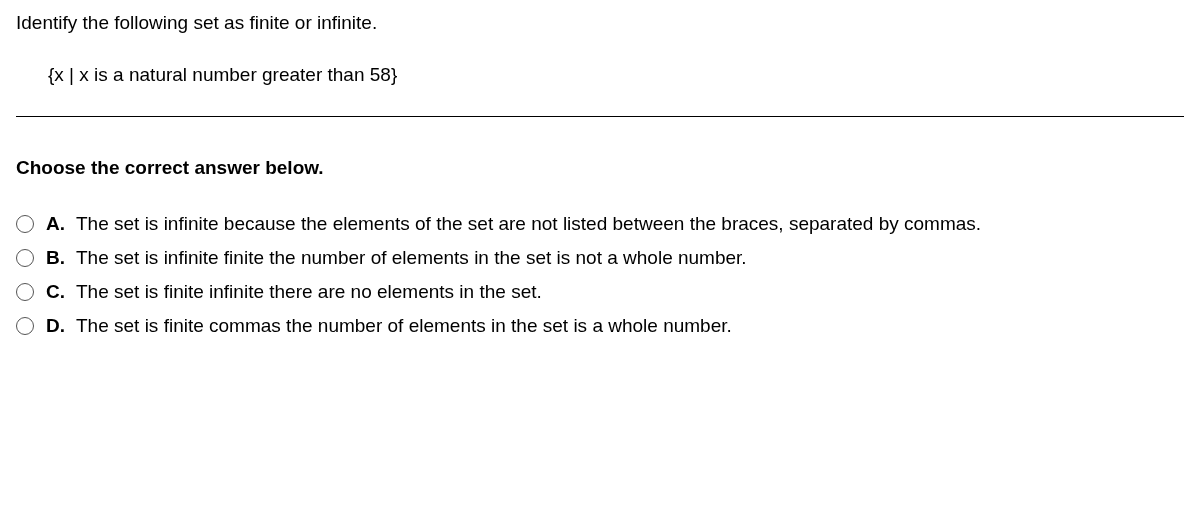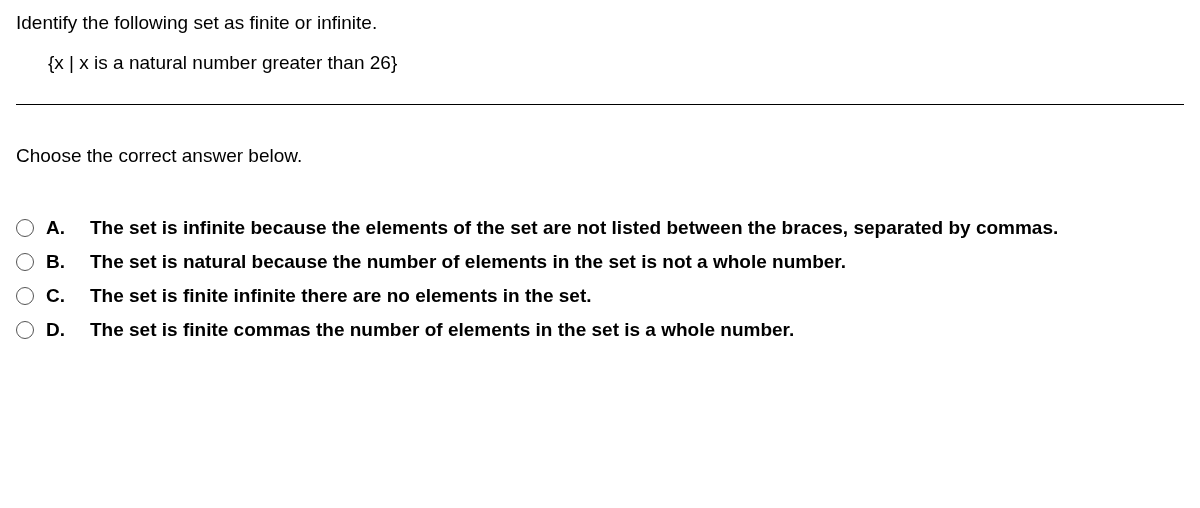--- a/index.html
+++ b/index.html
@@ -12,32 +12,33 @@
       font-size: 19px;
       color: #000;
       background: #fff;
       padding: 12px 16px;
       width: 1200px;
     }
     .question-block {
       margin-bottom: 22px;
     }
     .question-text {
-      margin-bottom: 18px;
+      margin-bottom: 30px;
     }
     .set-definition {
       padding-left: 32px;
     }
     .divider {
       border: none;
       border-top: 1px solid #000;
       margin: 30px 0 40px 0;
     }
     .instruction {
-      margin-bottom: 50px;
+      margin-bottom: 34px;
+      font-weight: bold;
     }
     .options {
       display: flex;
       flex-direction: column;
       gap: 12px;
     }
     .option {
       display: flex;
       align-items: center;
     }
@@ -54,49 +55,48 @@
     .option-label {
       cursor: pointer;
       display: flex;
     }
     .option-letter {
       font-weight: bold;
       margin-right: 4px;
       min-width: 24px;
     }
     .option-text {
-      margin-left: 16px;
-      font-weight: bold;
+      margin-left: 2px;
     }
   </style>
 </head>
 <body>
 
 <div class="question-block">
   <div class="question-text">Identify the following set as finite or infinite.</div>
-  <div class="set-definition">{x | x is a natural number greater than 26}</div>
+  <div class="set-definition">{x | x is a natural number greater than 58}</div>
 </div>
 
 <hr class="divider">
 
 <div class="instruction">Choose the correct answer below.</div>
 
 <div class="options">
   <div class="option">
     <input type="radio" name="answer" class="radio" style="">
     <label class="option-label">
       <span class="option-letter">A.</span>
       <span class="option-text">The set is infinite because the elements of the set are not listed between the braces, separated by commas.</span>
     </label>
   </div>
   <div class="option">
     <input type="radio" name="answer" class="radio" style="">
     <label class="option-label">
       <span class="option-letter">B.</span>
-      <span class="option-text">The set is natural because the number of elements in the set is not a whole number.</span>
+      <span class="option-text">The set is infinite finite the number of elements in the set is not a whole number.</span>
     </label>
   </div>
   <div class="option">
     <input type="radio" name="answer" class="radio" style="">
     <label class="option-label">
       <span class="option-letter">C.</span>
       <span class="option-text">The set is finite infinite there are no elements in the set.</span>
     </label>
   </div>
   <div class="option">

